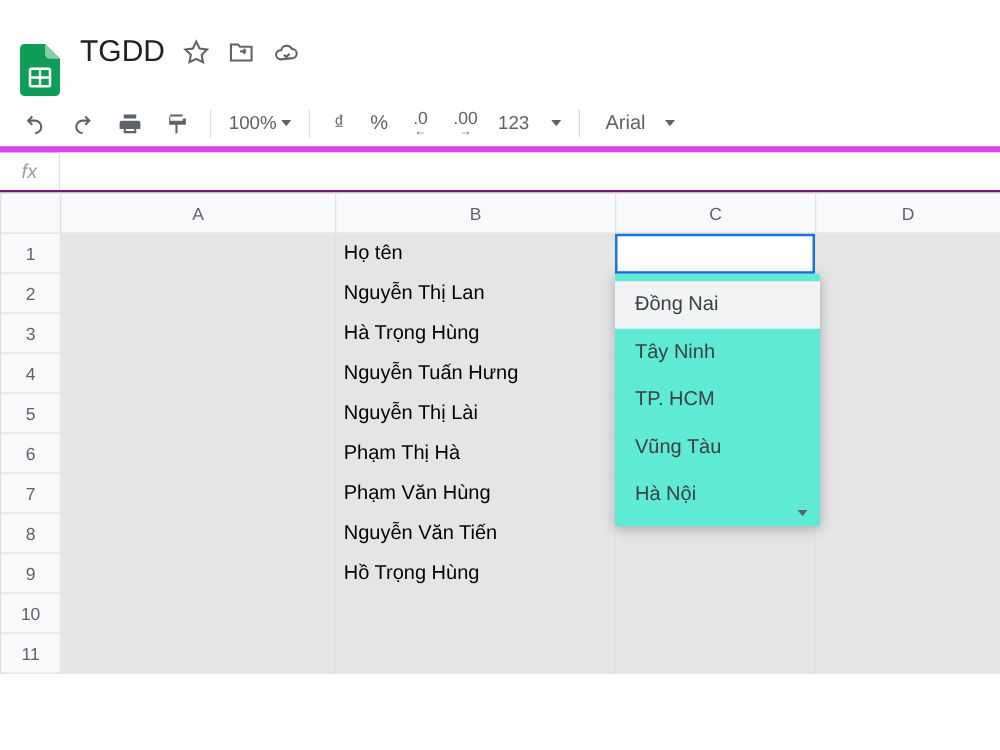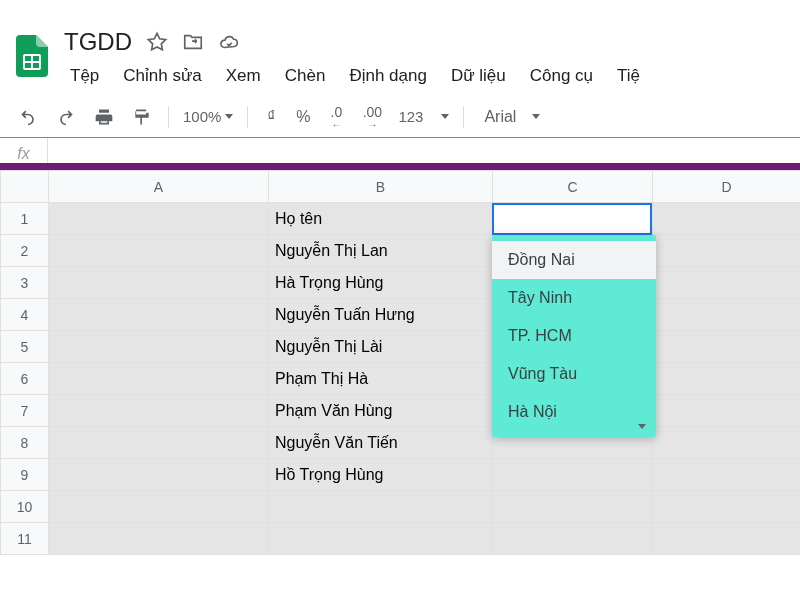--- a/index.html
+++ b/index.html
@@ -13,31 +13,31 @@
     .title-row { display: flex; align-items: center; gap: 10px; height: 36px; }
     .doc-title { font-size: 24px; color: #202124; font-weight: 400; padding: 2px 4px; }
     .title-icons { display: flex; gap: 14px; color: #5f6368; }
     .title-icons svg { width: 22px; height: 22px; }
     
     
     .menubar { display: flex; gap: 4px; padding: 4px 0 8px 0; }
     .menubar span { font-size: 17px; color: #202124; padding: 2px 10px; cursor: pointer; }
     
     
-    .toolbar { display: flex; align-items: center; height: 42px; padding: 0 10px; gap: 2px; border-bottom: 1px solid #d946ef; color: #5f6368; }
+    .toolbar { display: flex; align-items: center; height: 42px; padding: 0 10px; gap: 2px; border-bottom: 5px solid #d946ef; color: #5f6368; }
     .tb-btn { width: 36px; height: 30px; display: flex; align-items: center; justify-content: center; cursor: pointer; border-radius: 2px; }
     .tb-btn svg { width: 20px; height: 20px; }
     .tb-sep { width: 1px; height: 22px; background: #dadce0; margin: 0 6px; }
     .zoom { display: flex; align-items: center; gap: 4px; font-size: 15px; padding: 0 6px; cursor: pointer; }
     .fmt-txt { font-size: 16px; width: 30px; text-align: center; cursor: pointer; }
     .fmt-123 { display: flex; align-items: center; gap: 18px; font-size: 15px; padding: 0 6px; cursor: pointer; }
     .font-sel { display: flex; align-items: center; gap: 16px; font-size: 16px; padding: 0 12px; cursor: pointer; }
     
     
-    .formula-bar { display: flex; align-items: flex-start; height: 32px; border-bottom: 7px solid #701a75; }
+    .formula-bar { display: flex; align-items: flex-start; height: 32px; border-bottom: 2px solid #701a75; }
     .fx-label { width: 48px; text-align: center; font-style: italic; font-size: 16px; color: #9e9e9e; border-right: 1px solid #e0e0e0; height: 100%; line-height: 32px; }
     .fx-input { flex: 1; height: 100%; border: none; outline: none; padding: 0 8px; font-size: 14px; }
     
     
     .grid { position: relative; }
     table { border-collapse: collapse; width: 100%; table-layout: fixed; }
     th, td { border: 1px solid #e0e0e0; height: 32px; font-weight: 400; }
     th { background: #f8f9fa; color: #5f6368; font-size: 14px; text-align: center; }
     td { background: #e5e5e5; font-size: 16px; padding: 0 6px; color: #000; text-align: left; overflow: hidden; white-space: nowrap; }
     .corner { width: 48px; background: #f8f9fa; }
@@ -82,30 +82,20 @@
         <svg viewBox="0 0 24 24">
             <path fill="none" stroke="#5f6368" stroke-width="1.8" d="M3 5h6l2 2h10v12H3z"></path>
             <path fill="none" stroke="#5f6368" stroke-width="1.8" d="M11 11h5m0 0l-2-2m2 2l-2 2"></path>
           </svg>
         <svg viewBox="0 0 24 24">
             <path fill="none" stroke="#5f6368" stroke-width="1.8" d="M7 18a4 4 0 1 1 .6-7.97A5 5 0 0 1 17 9a4 4 0 0 1 1 7.9z"></path>
             <path fill="none" stroke="#5f6368" stroke-width="1.8" d="M10 14l2 2 3-3"></path>
           </svg>
       </div>
     </div>
-    <div class="menubar">
-      <span>Tệp</span>
-      <span>Chỉnh sửa</span>
-      <span>Xem</span>
-      <span>Chèn</span>
-      <span>Định dạng</span>
-      <span>Dữ liệu</span>
-      <span>Công cụ</span>
-      <span>Tiệ</span>
-    </div>
   </div>
 </div>
 
 <div class="toolbar">
   <div class="tb-btn">
       <svg viewBox="0 0 24 24">
         <path fill="#5f6368" d="M12 8H7.8l2.3-2.3L8.7 4.3 4 9l4.7 4.7 1.4-1.4L7.8 10H12a5 5 0 1 1 0 10v2a7 7 0 1 0 0-14z"></path>
       </svg>
     </div>
   <div class="tb-btn">

